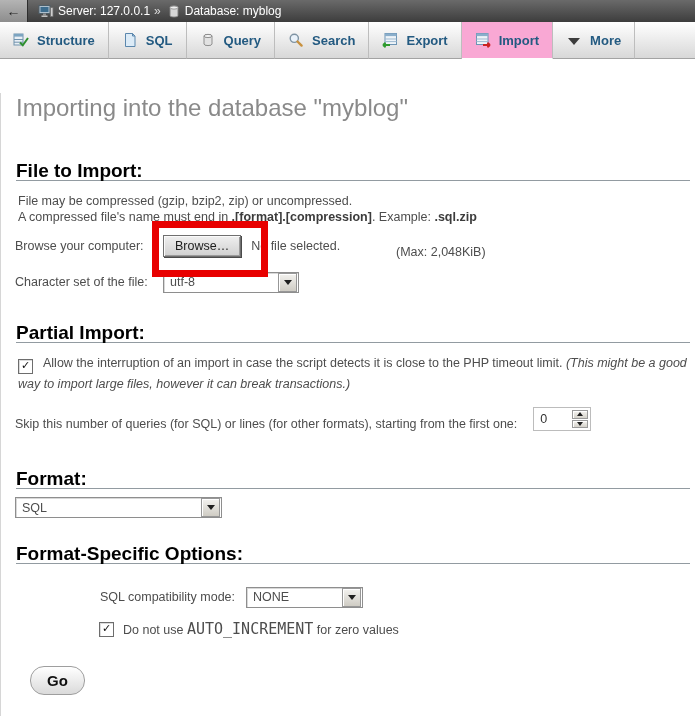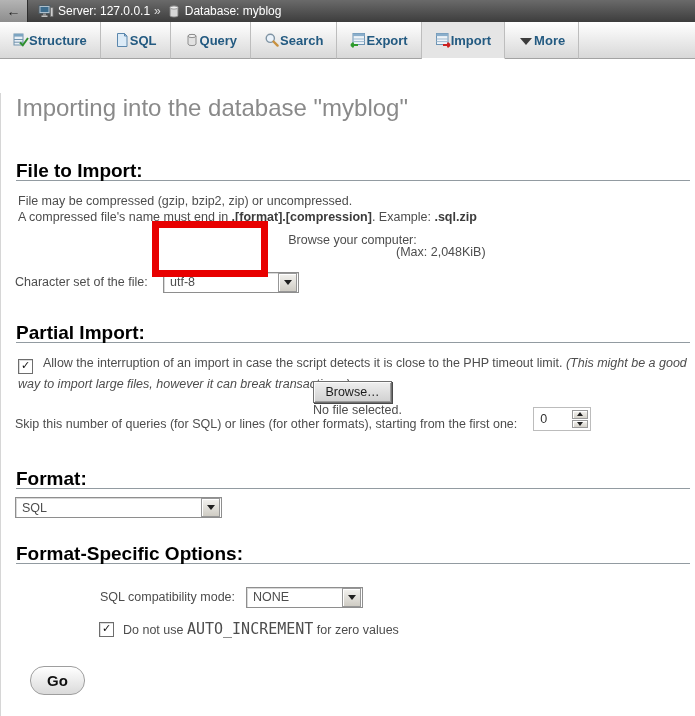--- a/index.html
+++ b/index.html
@@ -8,34 +8,34 @@
 
   
   .crumb-bar{height:22px;display:flex;align-items:center;background:linear-gradient(#6a6a6a,#3d3d3d);color:#fff;font-size:12px;}
   .back-btn{width:27px;height:22px;flex:0 0 auto;background:linear-gradient(#b4b4b4,#8d8d8d);border-right:1px solid #2e2e2e;display:flex;align-items:center;justify-content:center;color:#1f1f1f;font-size:14px;cursor:pointer;margin-right:8px;}
   .crumb-icon{display:inline-flex;margin:0 4px 0 2px;}
   .crumb-link{color:#fff;text-decoration:none;cursor:pointer;}
   .crumb-sep{margin:0 4px;color:#ddd;}
 
   
   .tabbar{height:37px;display:flex;align-items:stretch;font-size:13px;}
-  .tab{display:flex;align-items:center;padding:0 13px;background:linear-gradient(#ffffff,#d8d8d8);border-right:1px solid #bdbdbd;border-bottom:1px solid #a3a3a3;color:#235a81;font-weight:bold;cursor:pointer;white-space:nowrap;}
-  .tab.active{background:#e5e5e5;border-bottom-color:#fff;justify-content:center;}
+  .tab{display:flex;align-items:center;gap:8px;padding:0 13px;background:linear-gradient(#ffffff,#d8d8d8);border-right:1px solid #bdbdbd;border-bottom:1px solid #a3a3a3;color:#235a81;font-weight:bold;cursor:pointer;white-space:nowrap;}
+  .tab.active{background:#f9a8d4;border-bottom-color:#fff;justify-content:center;}
   .tab-filler{flex:1;background:linear-gradient(#ffffff,#d8d8d8);border-bottom:1px solid #a3a3a3;}
   .tab .ticon{display:inline-flex;width:16px;height:16px;}
   .more-tri{width:0;height:0;border-left:6px solid transparent;border-right:6px solid transparent;border-top:7px solid #3c3c3c;margin-top:2px;}
 
   
   .content{position:relative;border-left:1px solid #d6d6d6;min-height:656px;padding:0 5px 20px 14px;font-size:12.5px;color:#4d4d4d;}
   h1.title{font-size:24px;font-weight:normal;color:#8a8a8a;margin:34px 0 0 1px;line-height:30px;}
   h2.sect{font-size:19px;font-weight:bold;color:#000000;margin:40px 0 0 1px;padding-bottom:1px;border-bottom:1px solid #929ba1;line-height:16px;}
   p.note{margin:12px 0 0 3px;line-height:16px;}
   .row{display:flex;align-items:center;}
   .lbl{flex:0 0 148px;}
-  .browse-row{margin-top:8px;position:relative;height:26px;flex-direction:column;}
+  .browse-row{margin-top:8px;position:relative;height:26px;}
   .max-size{position:absolute;left:381px;top:12px;}
   .no-file{margin-left:10px;}
   .charset-row{margin-top:12px;height:22px;}
 
   
   .win-btn{font-family:inherit;font-size:12.5px;color:#1c1c1c;background:linear-gradient(#efefef,#d0d0d0);border:1px solid #6f6f6f;box-shadow:inset 1px 1px 0 #fafafa,inset -1px -1px 0 #9b9b9b,1px 1px 0 #4a4a4a;padding:3px 11px;cursor:pointer;}
   .win-select{display:inline-flex;align-items:center;justify-content:space-between;height:21px;background:#fff;border:1px solid #8e8e8e;box-shadow:inset 1px 1px 0 #d8d8d8;padding-left:6px;box-sizing:border-box;cursor:pointer;}
   .sel-arrow{width:17px;height:17px;background:linear-gradient(#f3f2ef,#cfccc4);border:1px solid #979797;box-shadow:inset 1px 1px 0 #fff;display:flex;align-items:center;justify-content:center;margin-right:1px;flex:0 0 auto;}
   .sel-arrow i{width:0;height:0;border-left:4px solid transparent;border-right:4px solid transparent;border-top:5px solid #1f1f1f;}
   .checkbox{display:inline-flex;align-items:center;justify-content:center;width:13px;height:13px;background:#fff;border:1px solid #6d6d6d;box-shadow:inset 1px 1px 0 #dcdcdc;vertical-align:-2px;cursor:pointer;flex:0 0 auto;}

